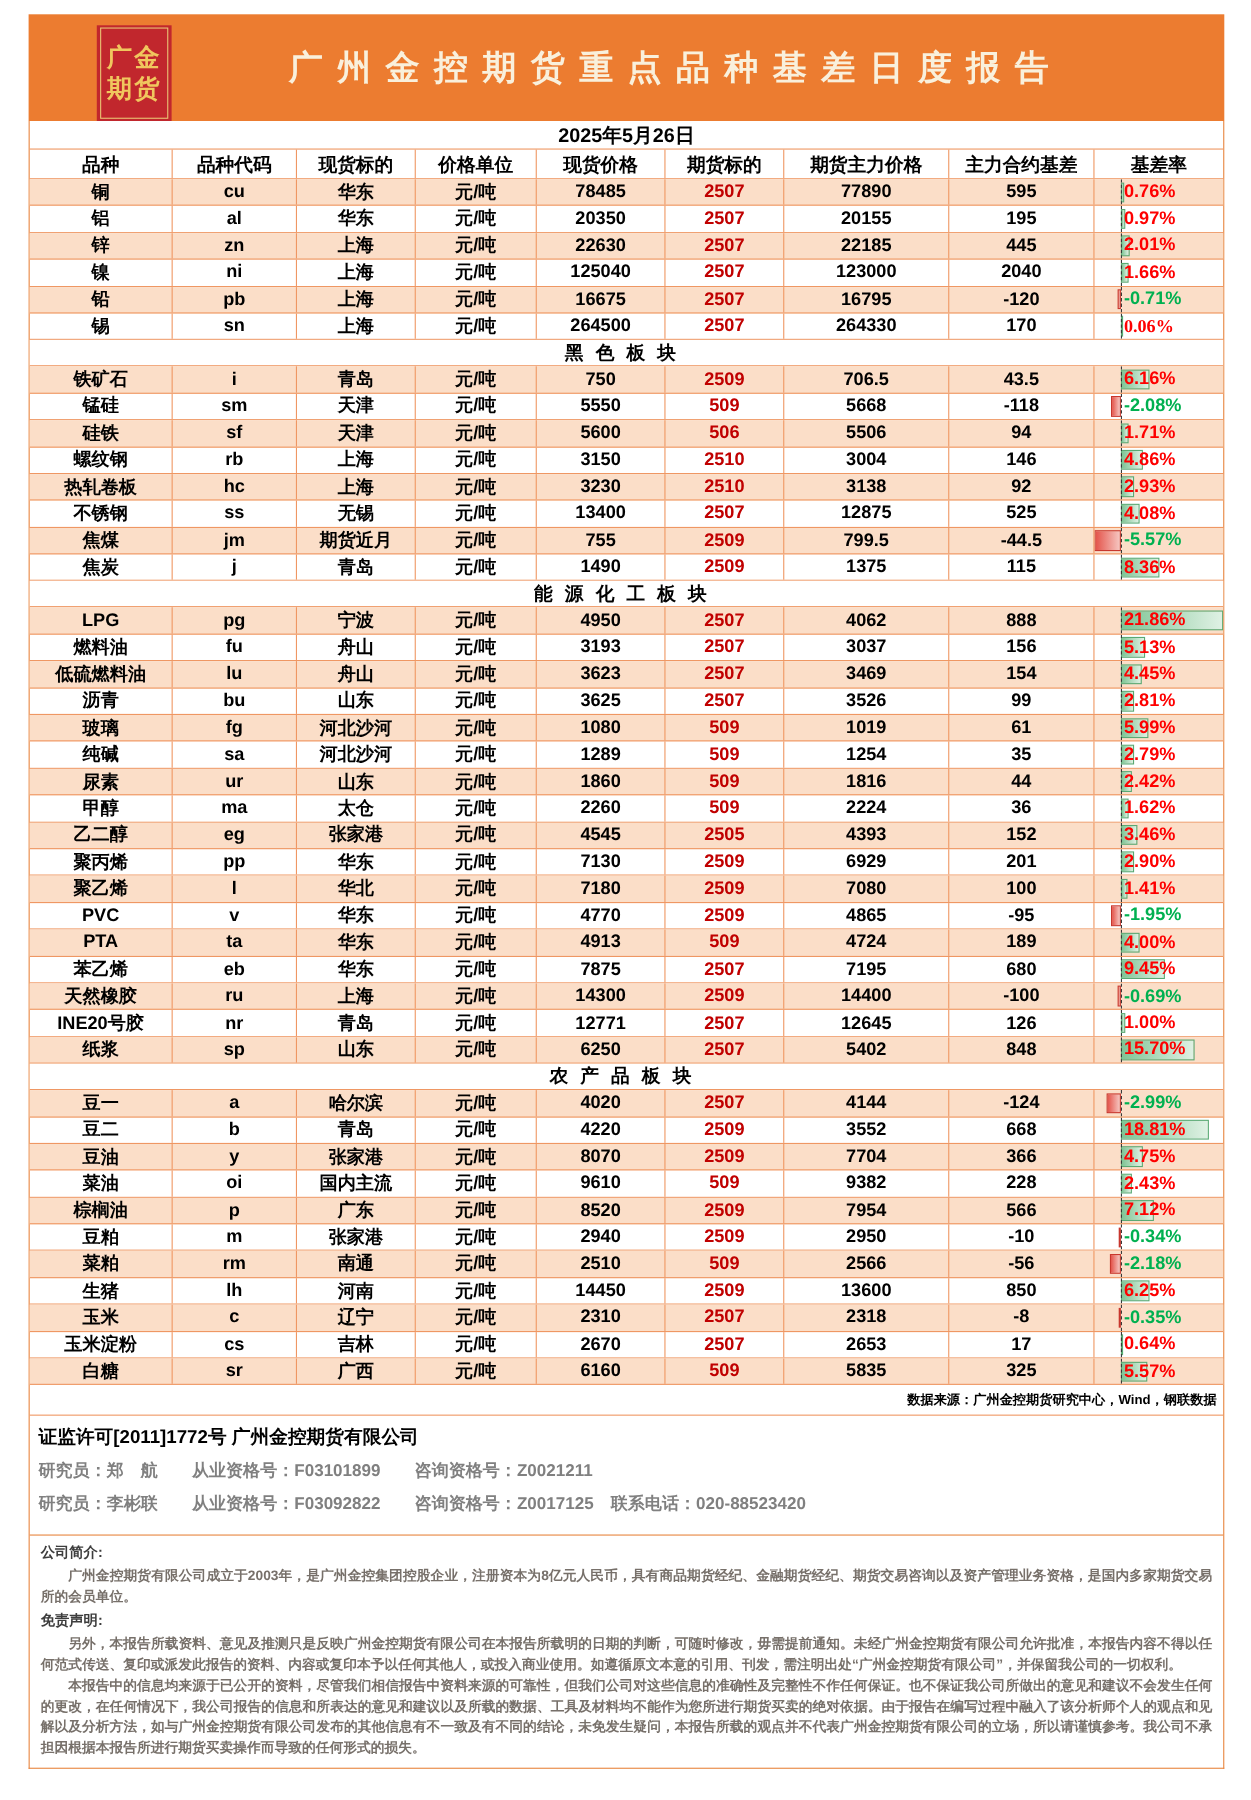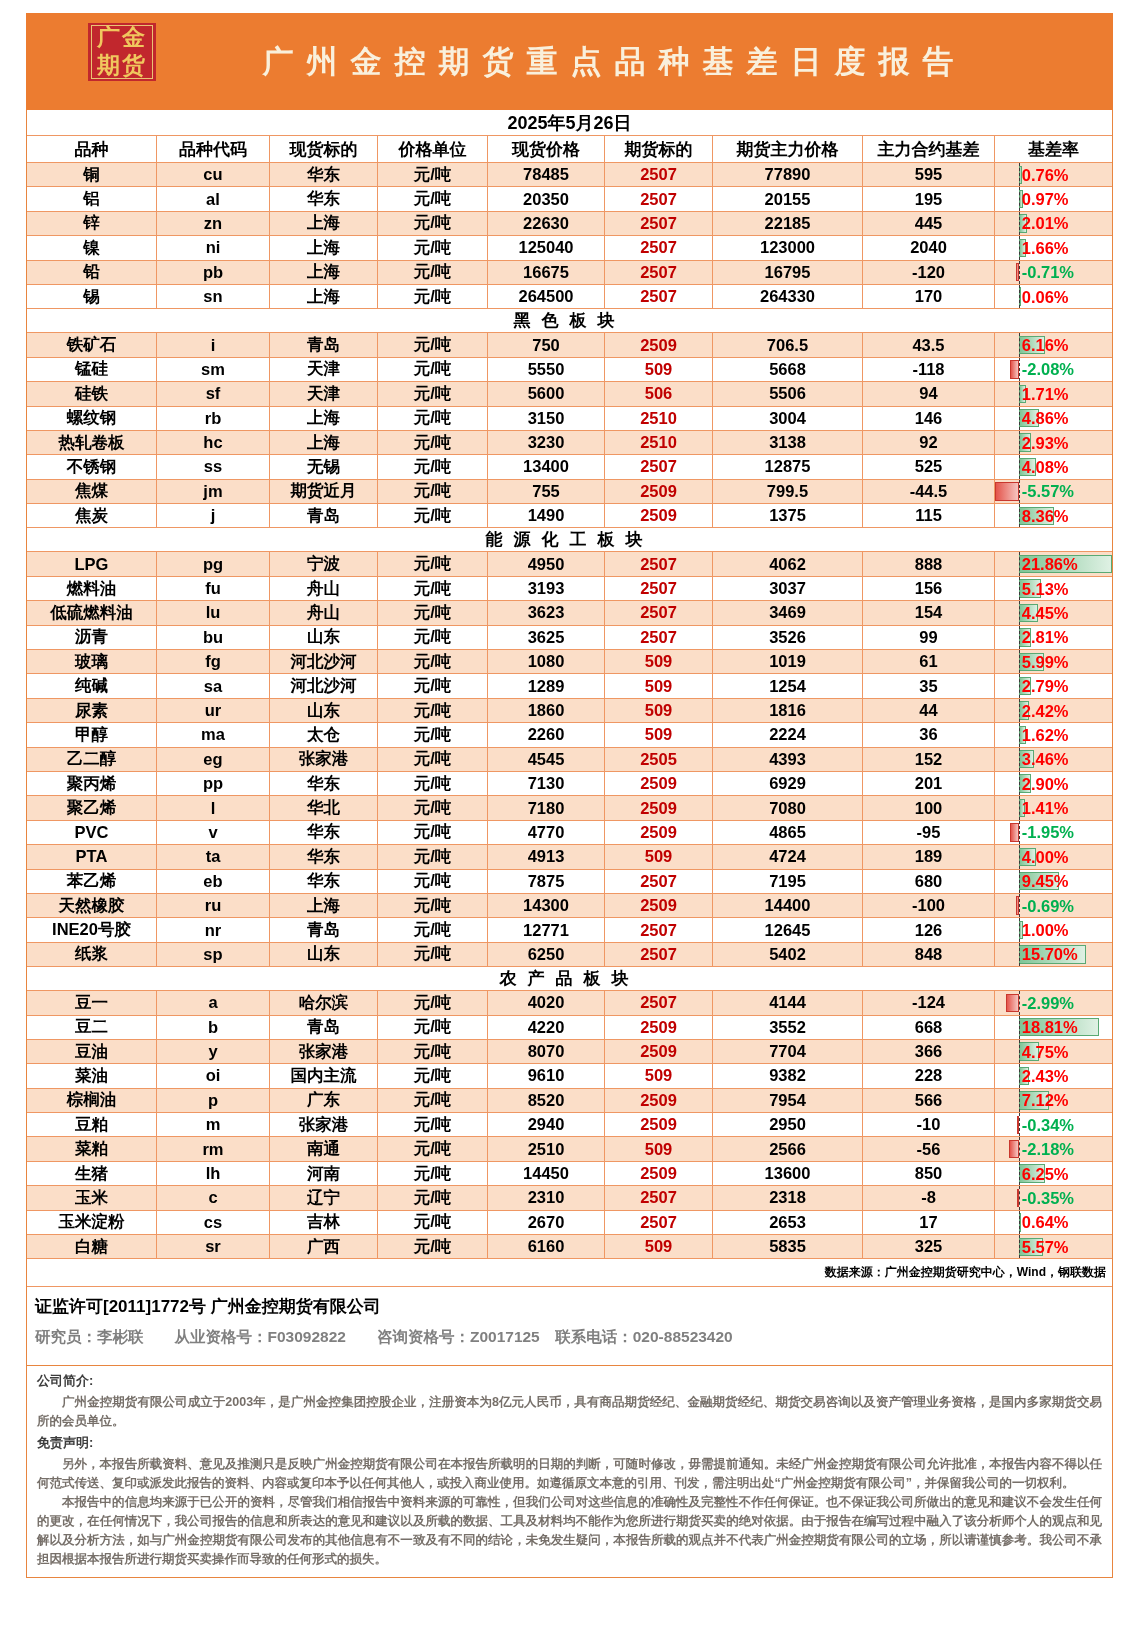--- a/index.html
+++ b/index.html
@@ -1,21 +1,21 @@
 <!DOCTYPE html>
 <html><head>
 <meta charset="utf-8">
 <style>
   html,body{margin:0;padding:0;background:#ffffff;}
   body{width:1137px;height:1636px;position:relative;font-family:"Liberation Sans","DejaVu Sans",sans-serif;}
   .page{position:absolute;left:26px;top:13px;width:1087px;}
 
   
   .banner{position:relative;height:97px;background:#EC7C30;}
-  .logo{position:absolute;left:62px;top:10px;width:68px;height:58px;background:#C1272D;
+  .logo{position:absolute;left:62px;top:10px;width:68px;height:87px;background:#C1272D;
         display:flex;align-items:center;justify-content:center;box-sizing:border-box;padding:3px;}
   .logo-inner{width:100%;height:100%;border:1.5px solid #E9C473;display:flex;flex-direction:column;
         align-items:center;justify-content:center;color:#F0C75E;font-weight:bold;font-size:23px;line-height:1.2;letter-spacing:2px;}
   .banner-title{position:absolute;left:130px;right:40px;top:0;height:97px;display:flex;align-items:center;justify-content:center;
         color:#F9F0DC;font-size:31px;font-weight:bold;letter-spacing:13px;white-space:nowrap;}
 
   
   .table-wrap{border:1.5px solid #E8853F;border-top:none;box-sizing:border-box;}
   .date-row{height:25px;display:flex;align-items:center;justify-content:center;
         font-size:18px;font-weight:bold;color:#000;border-bottom:1px solid #EF9763;}
@@ -160,21 +160,21 @@
           <div class="cell">sn</div>
           <div class="cell">上海</div>
           <div class="cell">元/吨</div>
           <div class="cell">264500</div>
           <div class="cell contract">2507</div>
           <div class="cell">264330</div>
           <div class="cell">170</div>
           <div class="cell rate-cell">
             <div class="bar pos" style="width: 0.218739%; left: 20.3062%;"></div>
             <div class="axis" style="left: 20.3062%;"></div>
-            <span class="rate-label up" style="left: calc(20.3062% + 3px);">0.06%</span>
+            <span class="rate-label up" style="left: calc(20.3062% + 3px); font-family: Liberation Serif, serif;">0.06%</span>
           </div>
         </div>
         <div class="section-row">黑色板块</div>
         <div class="grid-row drow peach">
           <div class="cell">铁矿石</div>
           <div class="cell">i</div>
           <div class="cell">青岛</div>
           <div class="cell">元/吨</div>
           <div class="cell">750</div>
           <div class="cell contract">2509</div>
@@ -711,20 +711,21 @@
             <div class="bar pos" style="width: 20.3062%; left: 20.3062%;"></div>
             <div class="axis" style="left: 20.3062%;"></div>
             <span class="rate-label up" style="left: calc(20.3062% + 3px);">5.57%</span>
           </div>
         </div>
       </div>
     <div class="source-row">数据来源：广州金控期货研究中心，Wind，钢联数据</div>
 
     <div class="license-block">
       <div class="license-line">证监许可[2011]1772号 广州金控期货有限公司</div>
+      <div class="researcher-line">研究员：郑　航　　从业资格号：F03101899　　咨询资格号：Z0021211</div>
       <div class="researcher-line">研究员：李彬联　　从业资格号：F03092822　　咨询资格号：Z0017125　联系电话：020-88523420</div>
     </div>
 
     <div class="disclaimer-block">
       <div class="blk-head">公司简介:</div>
       <p>广州金控期货有限公司成立于2003年，是广州金控集团控股企业，注册资本为8亿元人民币，具有商品期货经纪、金融期货经纪、期货交易咨询以及资产管理业务资格，是国内多家期货交易所的会员单位。</p>
       <div class="blk-head">免责声明:</div>
       <p>另外，本报告所载资料、意见及推测只是反映广州金控期货有限公司在本报告所载明的日期的判断，可随时修改，毋需提前通知。未经广州金控期货有限公司允许批准，本报告内容不得以任何范式传送、复印或派发此报告的资料、内容或复印本予以任何其他人，或投入商业使用。如遵循原文本意的引用、刊发，需注明出处“广州金控期货有限公司”，并保留我公司的一切权利。</p>
       <p>本报告中的信息均来源于已公开的资料，尽管我们相信报告中资料来源的可靠性，但我们公司对这些信息的准确性及完整性不作任何保证。也不保证我公司所做出的意见和建议不会发生任何的更改，在任何情况下，我公司报告的信息和所表达的意见和建议以及所载的数据、工具及材料均不能作为您所进行期货买卖的绝对依据。由于报告在编写过程中融入了该分析师个人的观点和见解以及分析方法，如与广州金控期货有限公司发布的其他信息有不一致及有不同的结论，未免发生疑问，本报告所载的观点并不代表广州金控期货有限公司的立场，所以请谨慎参考。我公司不承担因根据本报告所进行期货买卖操作而导致的任何形式的损失。</p>
     </div>

